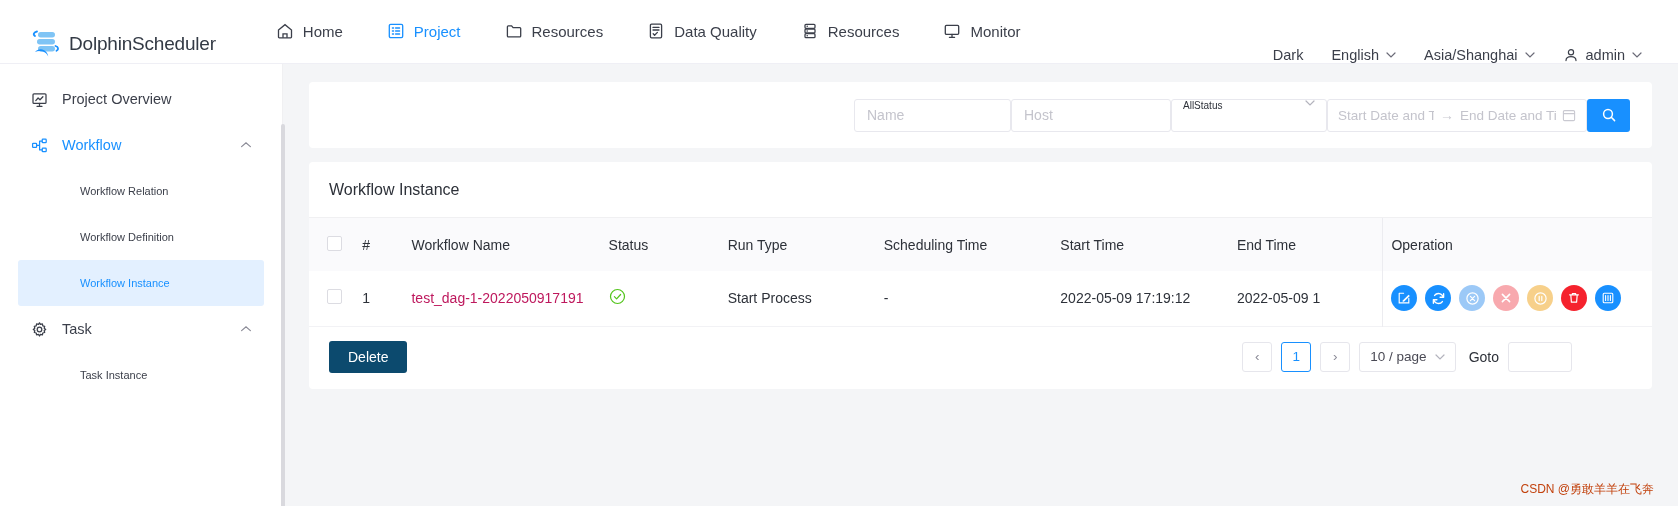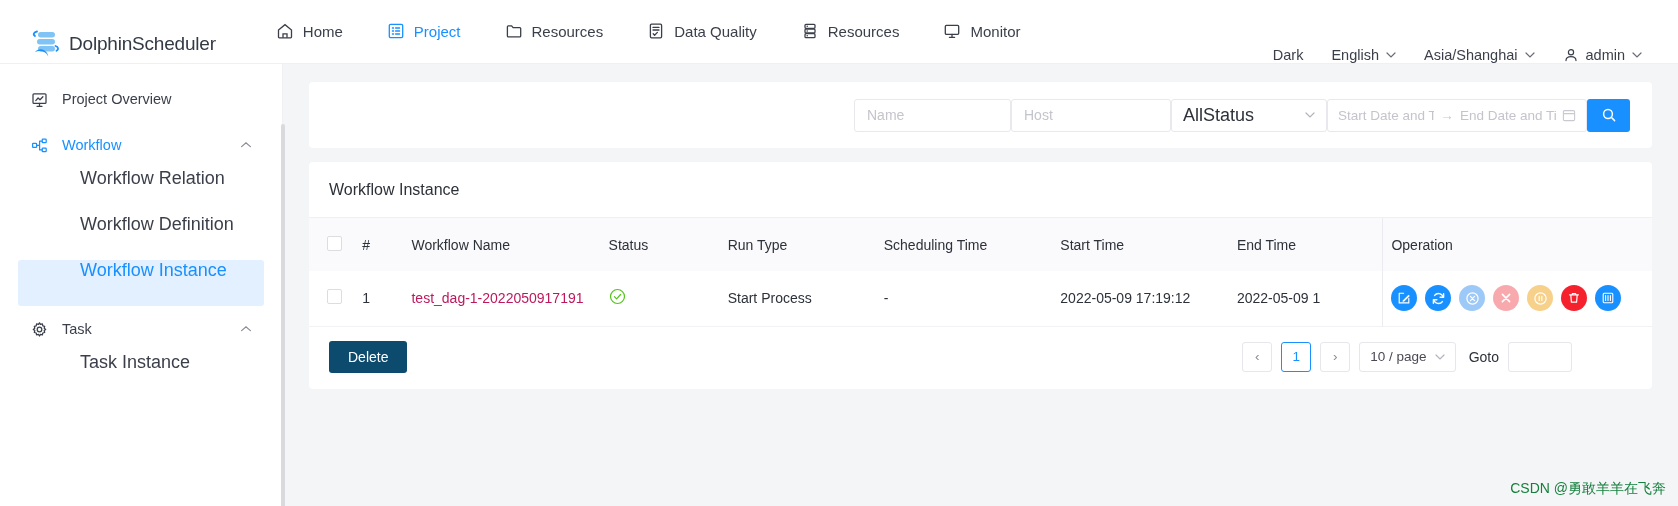--- a/index.html
+++ b/index.html
@@ -53,22 +53,22 @@
     border-right: 1px solid #f0f0f2;
   }
   .side-item {
     display: flex; align-items: center; height: 46px;
     padding-left: 30px; font-size: 14.5px; color: #3b3f4a;
     cursor: pointer; position: relative;
   }
   .side-item .sico { width: 18px; height: 18px; margin-right: 14px; flex: none; display:flex; align-items:center; justify-content:center;}
   .side-item.accent { color: #1890ff; }
   .side-sub {
-    display: flex; align-items: flex-start; height: 46px;
-    padding-left: 62px; font-size: 18px; color: #3b3f4a;
+    display: flex; align-items: center; height: 46px;
+    padding-left: 62px; font-size: 11px; color: #3b3f4a;
     cursor: pointer; margin: 0 18px 0 18px; border-radius: 3px;
   }
   .side-sub.selected { background: #e3f0ff; color: #1890ff; }
   .side-sub.selected .sub-label { color: #1890ff; }
   .expander { margin-left: auto; margin-right: 30px; width: 12px; height: 8px; }
   .scroll-track {
     position: absolute; left: 281px; top: 60px; width: 4px; height: 388px;
     background: #d9d9de; border-radius: 2px;
   }
 
@@ -83,22 +83,22 @@
   .inp {
     height: 33px; border: 1px solid #e8e8ee; border-radius: 3px;
     background: #fff; display: flex; align-items: center;
     padding: 0 12px; font-size: 14px; color: #c4c4cc;
   }
   .inp.name { width: 157px; }
   .inp.executor { width: 152px; }
   .inp.host { width: 160px; }
   .sel {
     width: 156px; height: 33px; border: 1px solid #e8e8ee; border-radius: 3px;
-    display: flex; align-items: center; padding: 0 11px;
-    font-size: 18px; color: #2d3139;
+    display: flex; align-items: flex-start; padding: 0 11px;
+    font-size: 10px; color: #2d3139;
   }
   .sel .caret { margin-left: auto; }
   .daterange {
     width: 260px; height: 33px; border: 1px solid #e8e8ee; border-radius: 3px;
     display: flex; align-items: center; padding: 0 10px;
     font-size: 13.5px; color: #c4c4cc; gap: 6px; overflow: hidden;
   }
   .daterange .seg { flex: 1; white-space: nowrap; overflow: hidden; }
   .arrow-r { flex: none; color: #c9c9d1; font-size: 14px; }
   .cal-ico { flex: none; width: 14px; height: 14px; }
@@ -171,22 +171,22 @@
   .pg.cur { border-color: #1890ff; color: #1890ff; }
   .pgsize {
     height: 30px; border: 1px solid #e6e6ec; border-radius: 3px;
     display: flex; align-items: center; gap: 8px; padding: 0 10px;
     font-size: 13.5px; color: #4a4a55; cursor: pointer;
   }
   .goto-lbl { font-size: 14px; color: #2d3139; margin-left: 4px; }
   .goto-inp { width: 64px; height: 30px; border: 1px solid #e6e6ec; border-radius: 3px; background:#fff; }
 
   .watermark {
-    position: absolute; right: 12px; bottom: 8px;
-    font-size: 14px; color: #15803d; white-space: nowrap;
+    position: absolute; right: 24px; bottom: 8px;
+    font-size: 12px; color: #c2410c; white-space: nowrap;
   }
 </style>
 </head>
 <body>
 
 <div class="topnav">
   <div class="brand">
     <span class="brand-logo">
       <svg width="38" height="38" viewBox="0 0 38 38">
         <rect x="12" y="7" width="17" height="5.4" rx="2.7" fill="#7fc4f5"></rect>

